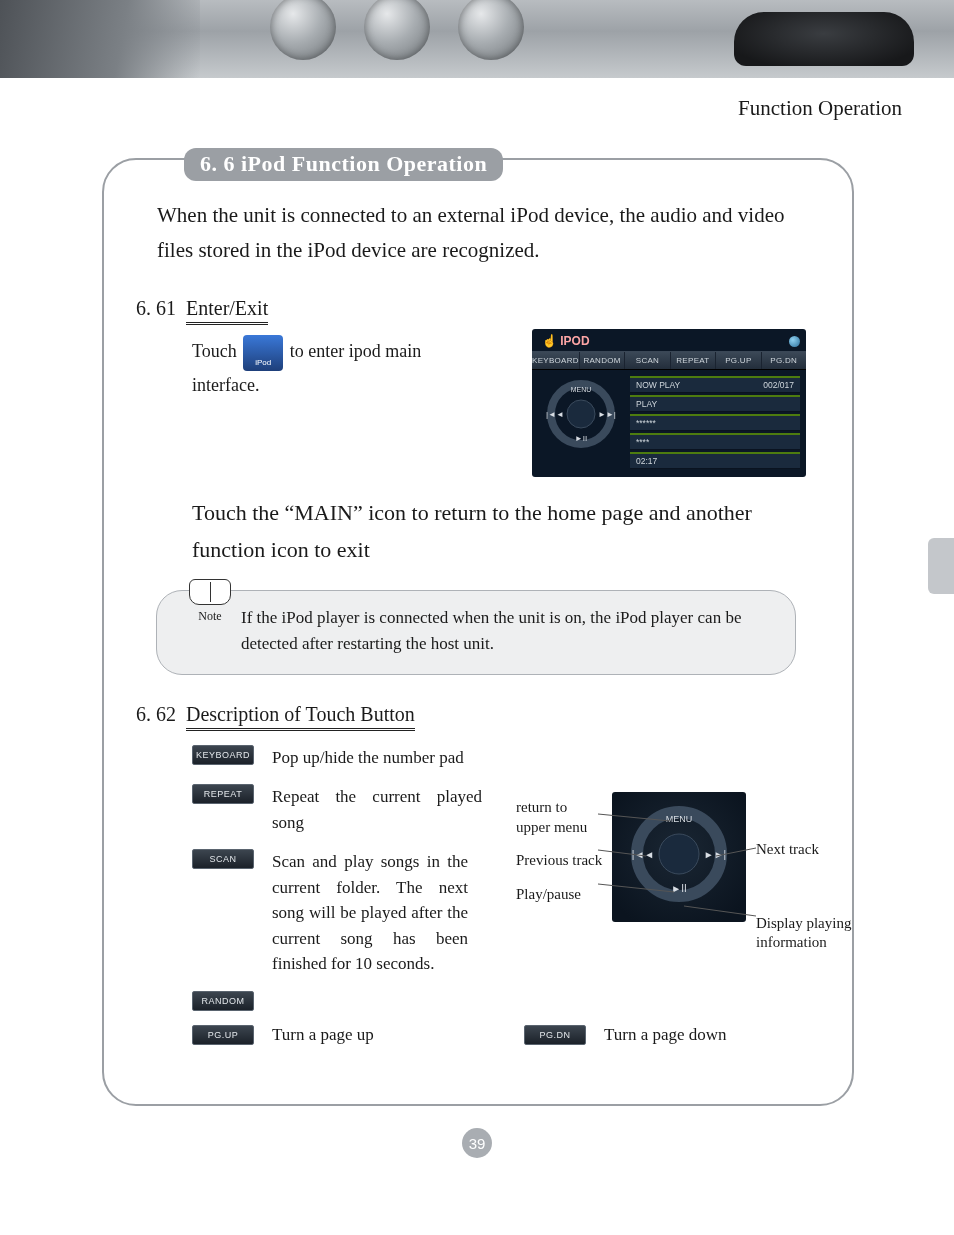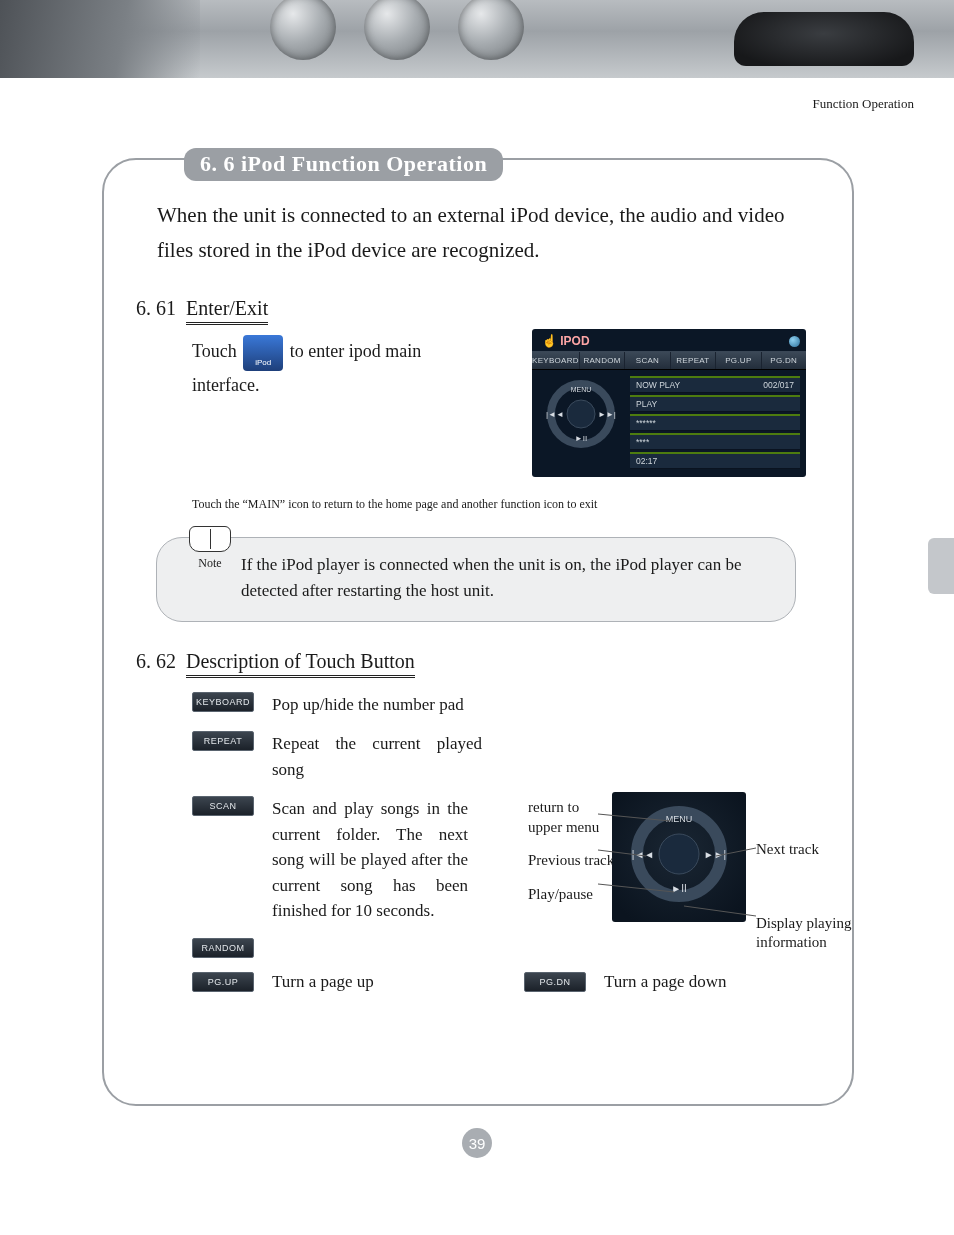--- a/index.html
+++ b/index.html
@@ -40,22 +40,22 @@
   }
   .banner .dash {
     position: absolute;
     right: 40px; top: 12px;
     width: 180px; height: 54px;
     border-radius: 30px 30px 12px 12px;
     background: radial-gradient(ellipse at 50% 40%, #3a3d41 0%, #17181a 80%);
   }
   .header-text {
     position: absolute;
-    right: 40px; top: 96px;
-    font-size: 13px;
+    right: 52px; top: 96px;
+    font-size: 21px;
   }
   .frame {
     position: absolute;
     left: 102px;
     top: 158px;
     width: 752px;
     height: 948px;
     border: 2px solid #9b9fa4;
     border-radius: 34px;
     background: #fff;
@@ -196,21 +196,21 @@
     border-bottom: 1px solid #0a1320;
     padding: 2px 6px;
     font-size: 8.5px;
     color: #cfd6dc;
     display: flex;
     justify-content: space-between;
   }
   .exit-text {
     margin-left: 56px;
     margin-top: 18px;
-    font-size: 12px;
+    font-size: 22px;
     line-height: 1.65;
   }
   .note-box {
     margin-top: 22px;
     margin-left: 20px;
     width: 640px;
     border: 1.5px solid #aeb2b7;
     border-radius: 26px;
     padding: 14px 24px 16px 84px;
     position: relative;
@@ -281,21 +281,21 @@
   .right-cluster {
     position: absolute;
     left: 380px;
     top: 600px;
     width: 340px;
     font-size: 15px;
     line-height: 1.3;
   }
   .right-cluster .labels-left {
     position: absolute;
-    left: 12px;
+    left: 0;
     top: 0;
     width: 88px;
   }
   .right-cluster .labels-left div { margin-bottom: 14px; }
   .right-cluster .labels-right {
     position: absolute;
     left: 240px;
     top: 42px;
     width: 120px;
   }

